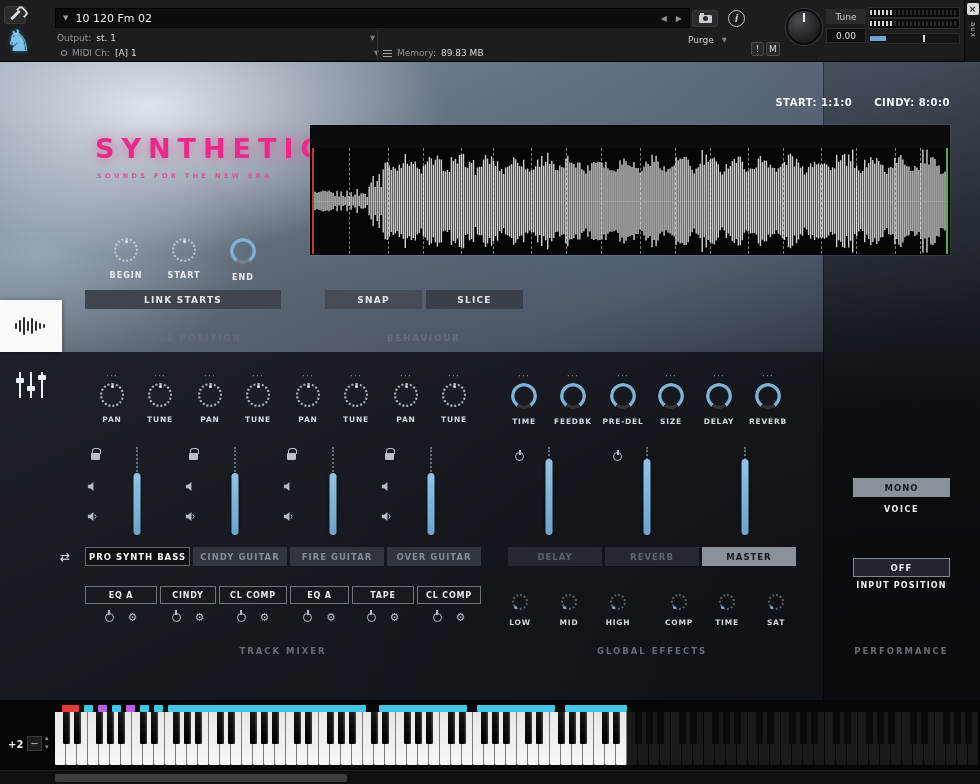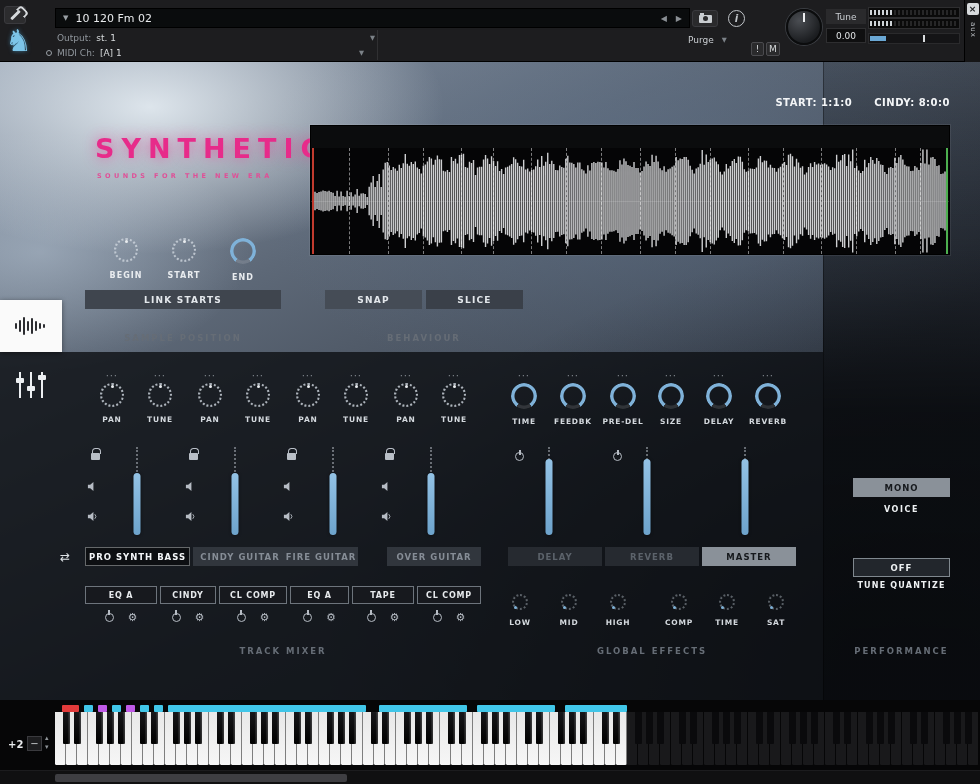--- a/index.html
+++ b/index.html
@@ -11,21 +11,21 @@
   .wrench-btn{position:absolute;left:4px;top:6px;width:22px;height:18px;background:#2c2c2e;border:1px solid #3a3a3e;border-radius:3px;display:flex;align-items:center;justify-content:center}
   .wrench-glyph{width:3px;height:12px;background:#d6d9dc;transform:rotate(45deg);border-radius:1px;position:relative}
   .wrench-glyph::before{content:"";position:absolute;top:-5px;left:-2.5px;width:8px;height:5px;border:2px solid #d6d9dc;border-bottom:none;border-radius:4px 4px 0 0}
   .horse{position:absolute;left:5px;top:24px;font-size:30px;line-height:34px;color:#7cc4e8;text-shadow:0 0 4px rgba(80,170,220,.6)}
   .title-strip{position:absolute;left:55px;top:8px;width:635px;height:20px;background:#0a0c0d;border:1px solid #000;display:flex;align-items:center;gap:7px;padding:0 7px}
   .tri{color:#9aa0a5;font-size:7px}
   .title-text{color:#e9ebed;font-size:11px}
   .nav-arrows{margin-left:auto;display:flex;gap:9px;color:#8a8f94;font-size:8px}
   .row{position:absolute;height:14px;display:flex;align-items:center;gap:5px;font-size:9px}
   .out-row{left:57px;top:31px;width:318px}
-  .midi-row{left:46px;top:46px;width:318px}
+  .midi-row{left:61px;top:46px;width:318px}
   .voices-row{left:383px;top:31px;width:240px}
   .mem-row{left:383px;top:46px;width:240px}
   .lbl{color:#8f959b}.val{color:#d9dcde}.ml{margin-left:16px}
   .dd{color:#7c8288;font-size:6.5px;margin-left:auto}
   .dd.inline{margin-left:2px}
   .hdr-div{position:absolute;left:377px;top:30px;width:1px;height:30px;background:#0c0c0c;border-right:1px solid #303032}
   .mini-dot{width:6px;height:6px;border:1.5px solid #9aa0a6;border-radius:50%}
   .mini-bars{width:7px;height:9px;border-left:2px solid #9aa0a6;border-right:2px solid #9aa0a6}
   .mini-lines{width:9px;height:8px;background:repeating-linear-gradient(0deg,#9aa0a6 0 1px,transparent 1px 3px)}
   .cam-btn{position:absolute;left:692px;top:10px;width:26px;height:17px;background:#2a2a2c;border:1px solid #3a3a3e;border-radius:3px;display:flex;align-items:center;justify-content:center}
@@ -188,20 +188,25 @@
       <span class="val">st. 1</span>
       <span class="dd">▼</span>
     </div>
     <div class="row midi-row">
       <span class="mini-dot"></span>
       <span class="lbl">MIDI Ch:</span>
       <span class="val">[A] 1</span>
       <span class="dd">▼</span>
     </div>
     <div class="hdr-div"></div>
+    <div class="row mem-row">
+      <span class="mini-lines"></span>
+      <span class="lbl">Memory:</span>
+      <span class="val">89.83 MB</span>
+    </div>
 
     <div class="cam-btn">
         <span class="cam-body"></span>
       </div>
     <div class="info-btn">i</div>
     <div class="purge">
       <span>Purge</span>
       <span class="dd inline">▼</span>
     </div>
     <div class="alert-btn">!</div>
@@ -395,21 +400,21 @@
   </div>
   <div class="strip" style="left:706px">
     <div class="vslider fxpos">
         <span class="handle h76"></span>
       </div>
   </div>
 
   <span class="swap">⇄</span>
   <div class="tab active" style="left:85px;width:105px">PRO SYNTH BASS</div>
   <div class="tab normal" style="left:193px;width:94px">CINDY GUITAR</div>
-  <div class="tab normal" style="left:284px;width:74px">FIRE GUITAR</div>
+  <div class="tab normal" style="left:290px;width:94px">FIRE GUITAR</div>
   <div class="tab normal" style="left:387px;width:94px">OVER GUITAR</div>
   <div class="tab dim" style="left:508px;width:94px">DELAY</div>
   <div class="tab dim" style="left:605px;width:94px">REVERB</div>
   <div class="tab light" style="left:702px;width:94px">MASTER</div>
 
   <div class="fxslot" style="left:85px;width:72px">EQ A</div>
   <div class="fxslot" style="left:160px;width:56px">CINDY</div>
   <div class="fxslot" style="left:219px;width:68px">CL COMP</div>
   <div class="fxslot" style="left:290px;width:59px">EQ A</div>
   <div class="fxslot" style="left:352px;width:62px">TAPE</div>
@@ -446,21 +451,21 @@
   <div class="kcell sm" style="left:659px"><span class="knob smallk"></span><span class="klabel">COMP</span></div>
   <div class="kcell sm" style="left:707px"><span class="knob smallk"></span><span class="klabel">TIME</span></div>
   <div class="kcell sm" style="left:756px"><span class="knob smallk"></span><span class="klabel">SAT</span></div>
 
   <div class="seclbl" style="left:85px;top:646px;width:396px">TRACK MIXER</div>
   <div class="seclbl" style="left:508px;top:646px;width:288px">GLOBAL EFFECTS</div>
 
   <div class="mono-btn">MONO</div>
   <div class="voice-lbl">VOICE</div>
   <div class="off-btn">OFF</div>
-  <div class="quant-lbl">TUNE QUANTIZE</div>
+  <div class="quant-lbl">INPUT POSITION</div>
   <div class="seclbl" style="left:838px;top:646px;width:127px">PERFORMANCE</div>
 
   <div class="kb">
     <div class="oct-label">+2</div>
     <div class="oct-minus">−</div>
     <div class="oct-arrows">
       <span>▴</span>
       <span>▾</span>
     </div>
     <div class="kmarks">

